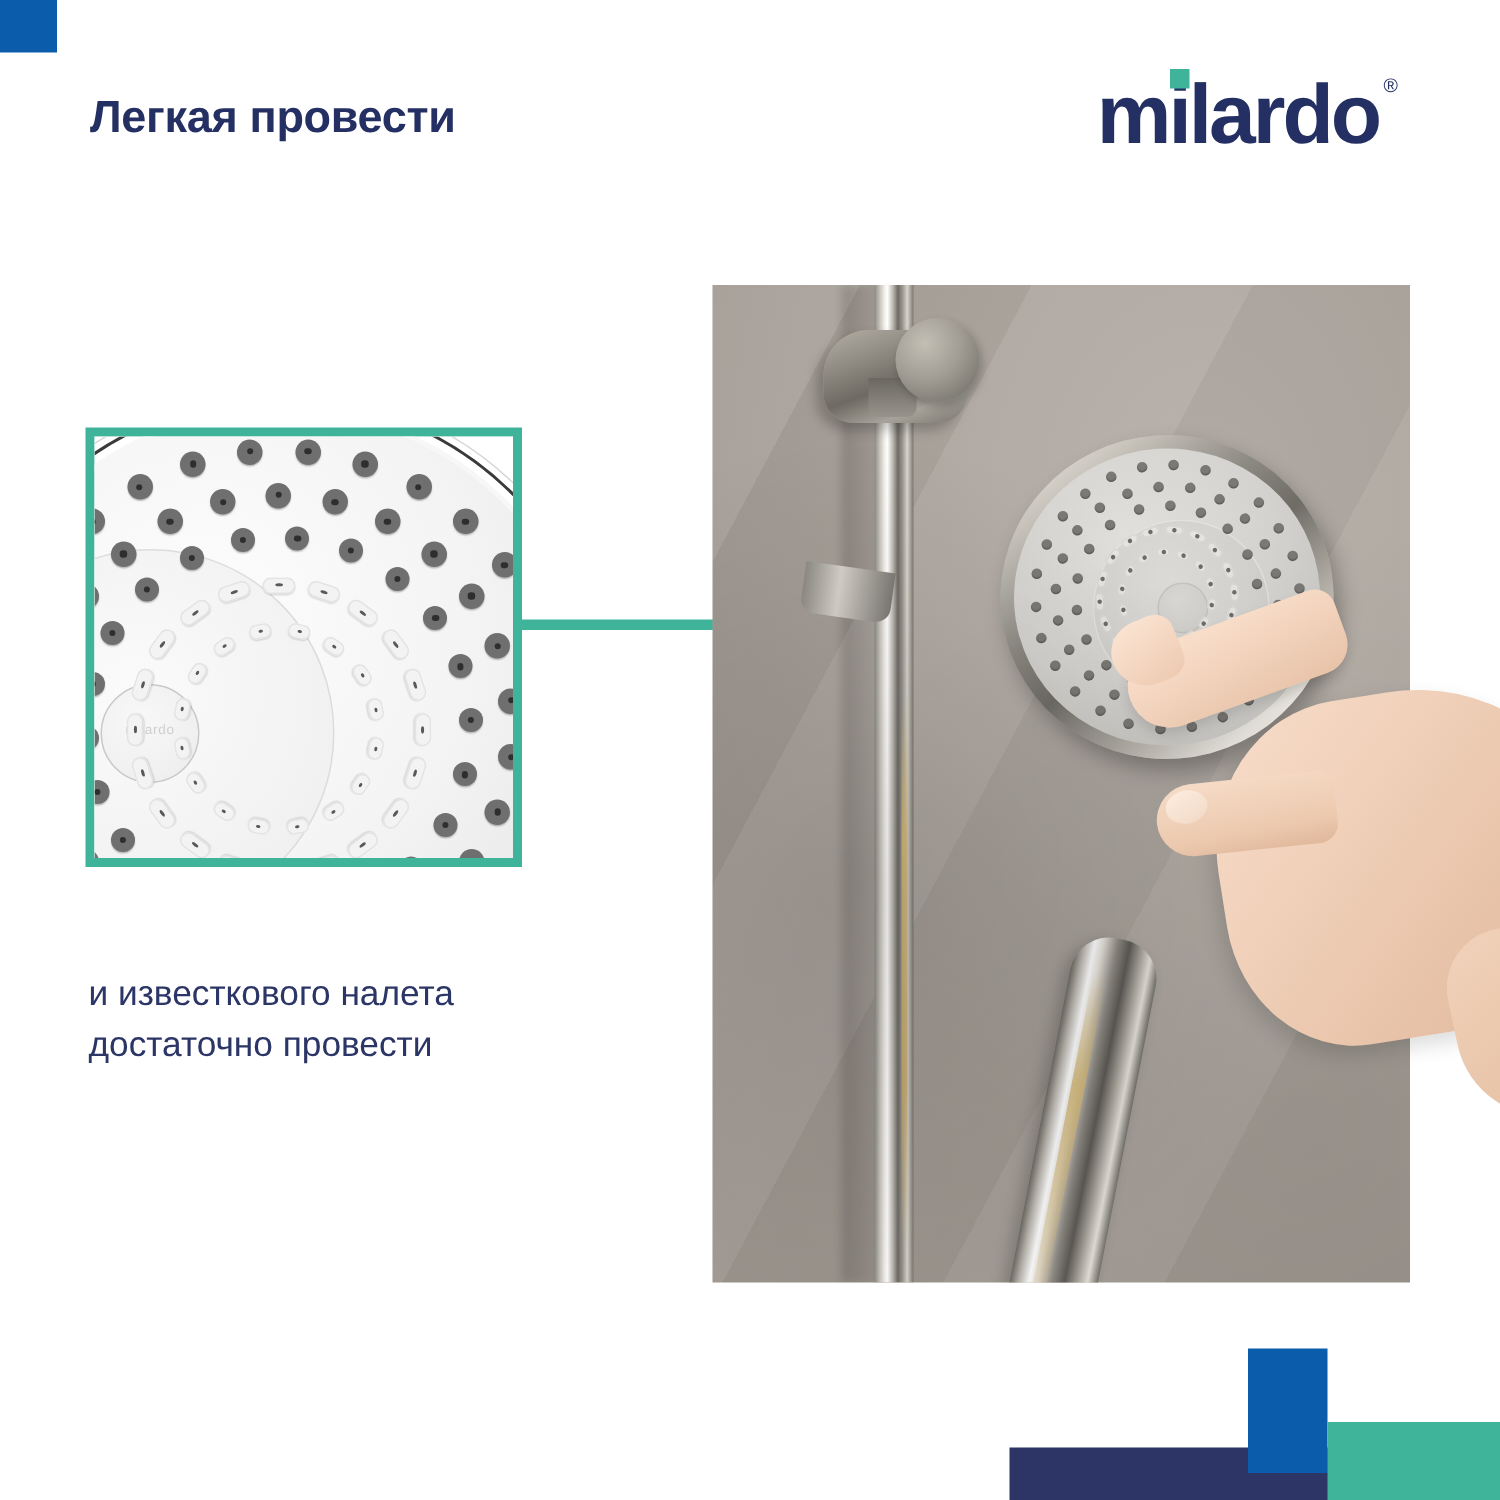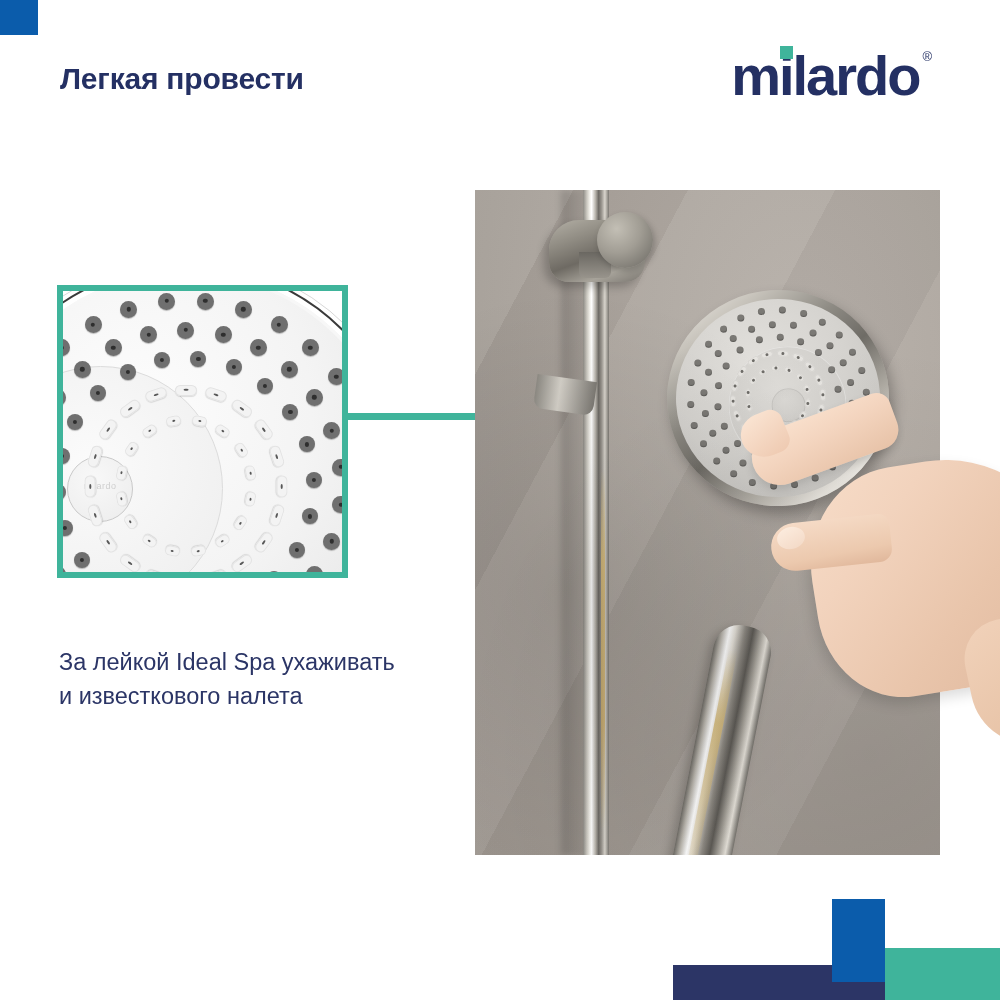--- a/index.html
+++ b/index.html
@@ -387,22 +387,22 @@
           <div class="nw" style="left: 272.278px; top: 197.36px; width: 15px; height: 10px; transform: rotate(438.959deg);"></div>
         </div>
     </div>
   </div>
 </div>
 
 <div class="conn-line"></div>
 <div class="conn-marker"></div>
 
 <div class="body-copy">
-  <div>За лейкой Ideal Spa ухаживать</div>
   <div>и известкового налета</div>
+  <div>достаточно провести</div>
 </div>
 
 <div class="photo">
   <div class="photo-bg">
     <div class="bar-shadow"></div>
     <div class="bar"></div>
     <div class="bar-gold"></div>
 
     <div class="bracket-top"></div>
     <div class="bracket-notch"></div>

